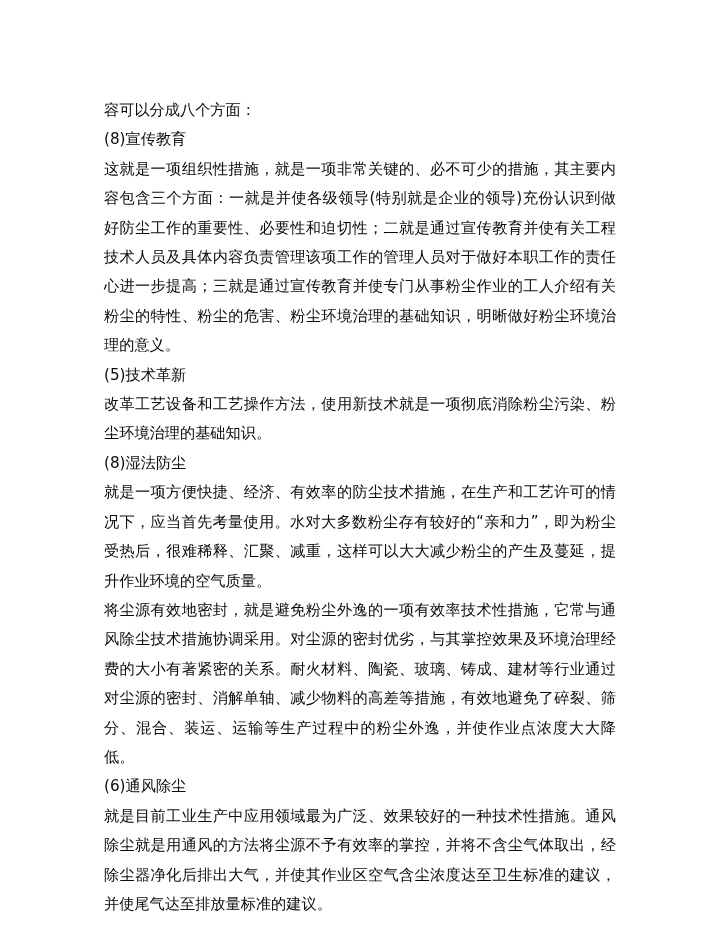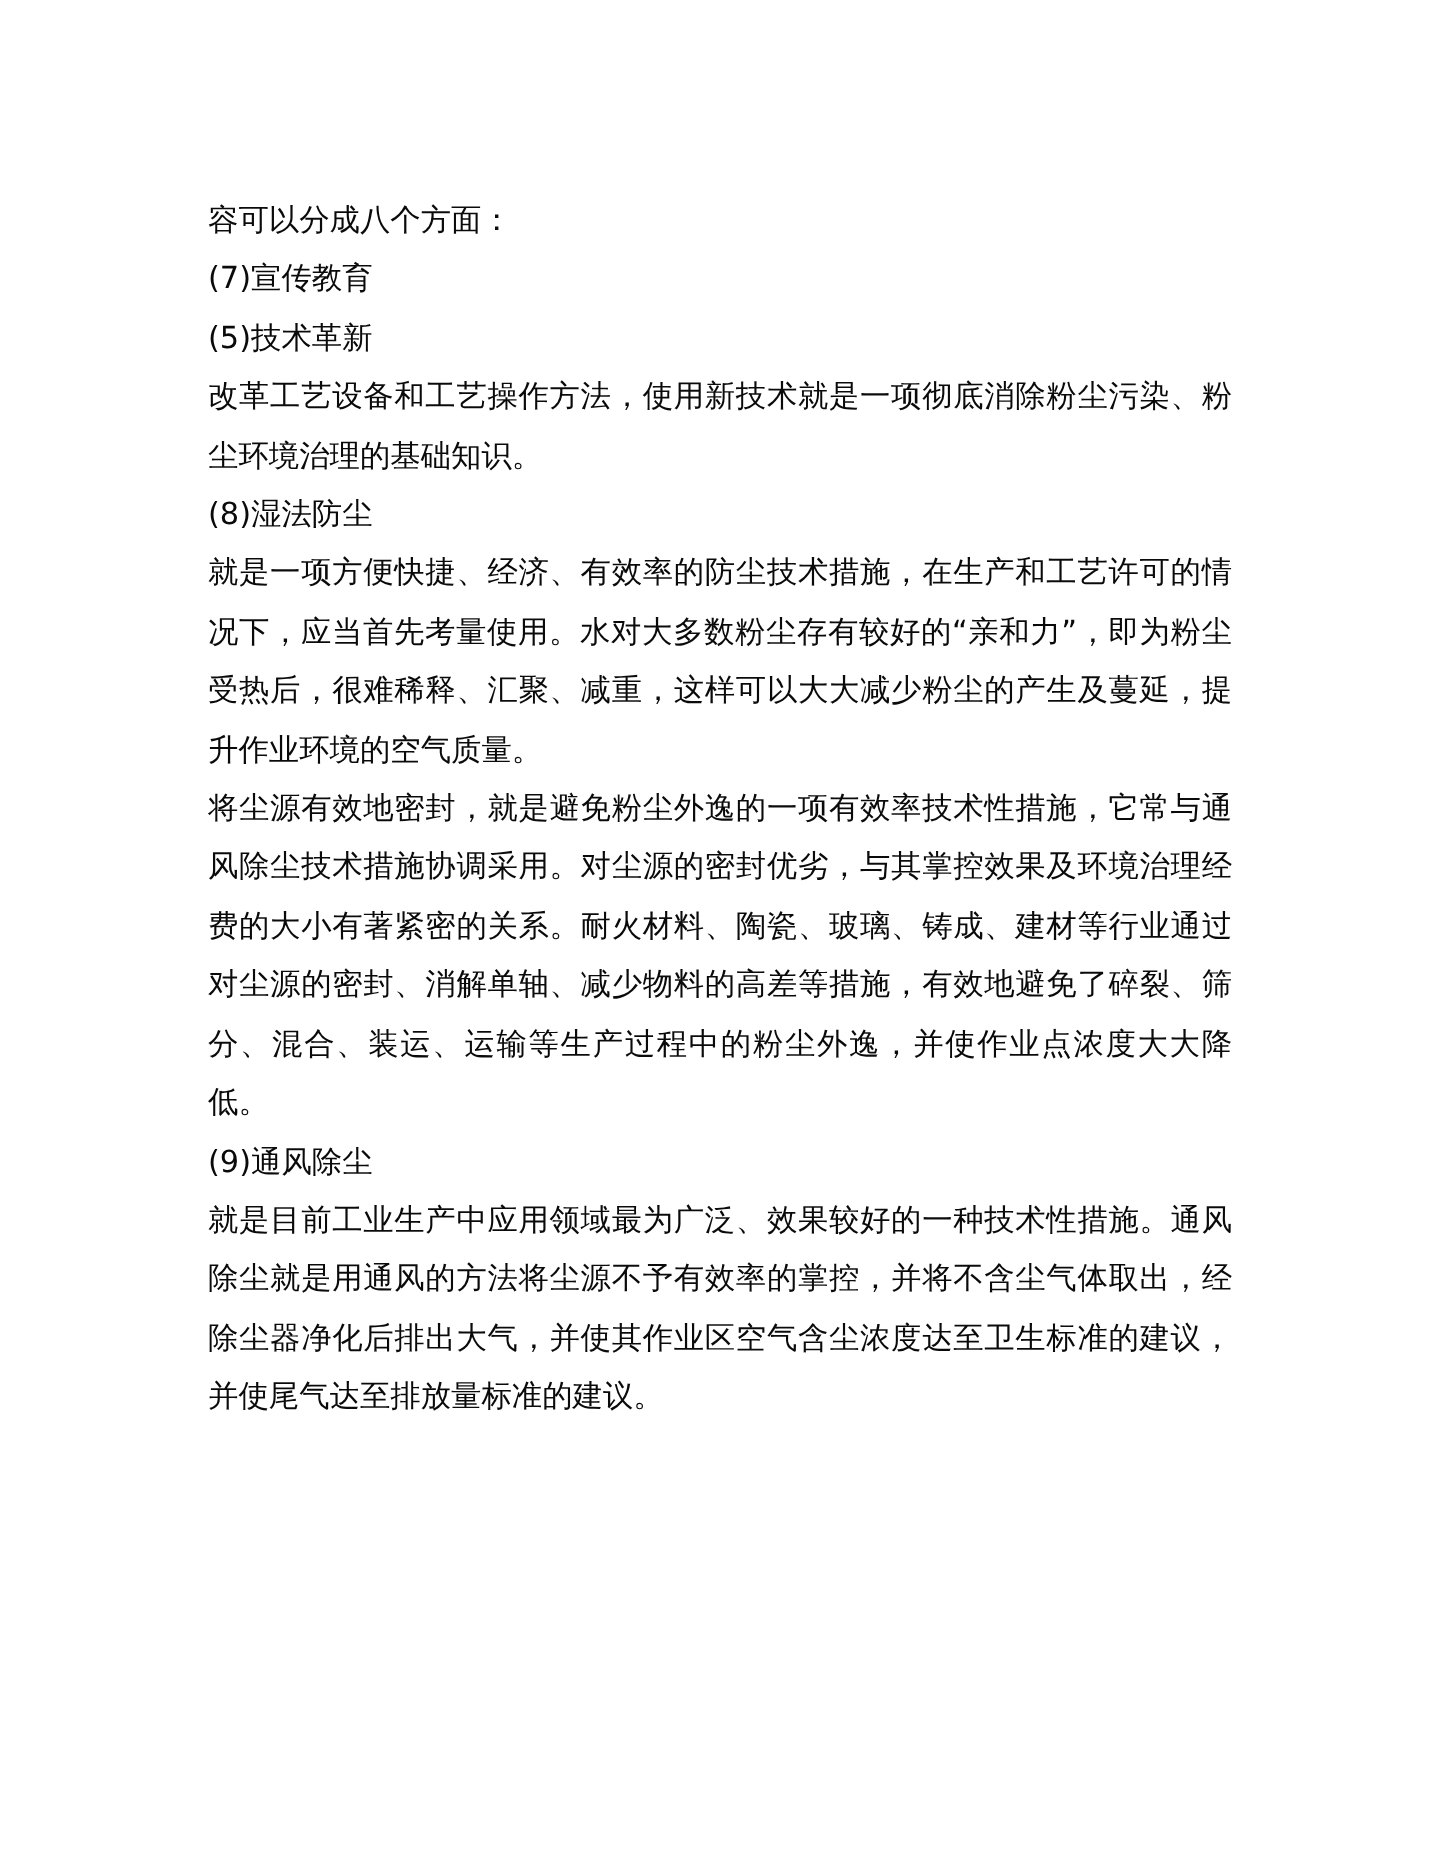--- a/index.html
+++ b/index.html
@@ -33,23 +33,24 @@
     white-space: pre-wrap;
     word-break: break-all;
   }
 </style>
 </head>
 <body>
 
 <div class="page">
   <div class="doc-body">
     <p class="para">容可以分成八个方面：</p>
-    <p class="para">(7)宣传教育</p>
+    <p class="para">(8)宣传教育</p>
+    <p class="para">这就是一项组织性措施，就是一项非常关键的、必不可少的措施，其主要内容包含三个方面：一就是并使各级领导(特别就是企业的领导)充份认识到做好防尘工作的重要性、必要性和迫切性；二就是通过宣传教育并使有关工程技术人员及具体内容负责管理该项工作的管理人员对于做好本职工作的责任心进一步提高；三就是通过宣传教育并使专门从事粉尘作业的工人介绍有关粉尘的特性、粉尘的危害、粉尘环境治理的基础知识，明晰做好粉尘环境治理的意义。</p>
     <p class="para">(5)技术革新</p>
     <p class="para">改革工艺设备和工艺操作方法，使用新技术就是一项彻底消除粉尘污染、粉尘环境治理的基础知识。</p>
     <p class="para">(8)湿法防尘</p>
     <p class="para">就是一项方便快捷、经济、有效率的防尘技术措施，在生产和工艺许可的情况下，应当首先考量使用。水对大多数粉尘存有较好的“亲和力”，即为粉尘受热后，很难稀释、汇聚、减重，这样可以大大减少粉尘的产生及蔓延，提升作业环境的空气质量。</p>
     <p class="para">将尘源有效地密封，就是避免粉尘外逸的一项有效率技术性措施，它常与通风除尘技术措施协调采用。对尘源的密封优劣，与其掌控效果及环境治理经费的大小有著紧密的关系。耐火材料、陶瓷、玻璃、铸成、建材等行业通过对尘源的密封、消解单轴、减少物料的高差等措施，有效地避免了碎裂、筛分、混合、装运、运输等生产过程中的粉尘外逸，并使作业点浓度大大降低。</p>
-    <p class="para">(9)通风除尘</p>
+    <p class="para">(6)通风除尘</p>
     <p class="para">就是目前工业生产中应用领域最为广泛、效果较好的一种技术性措施。通风除尘就是用通风的方法将尘源不予有效率的掌控，并将不含尘气体取出，经除尘器净化后排出大气，并使其作业区空气含尘浓度达至卫生标准的建议，并使尾气达至排放量标准的建议。</p>
 
   </div>
 </div>
 
 </body></html>

